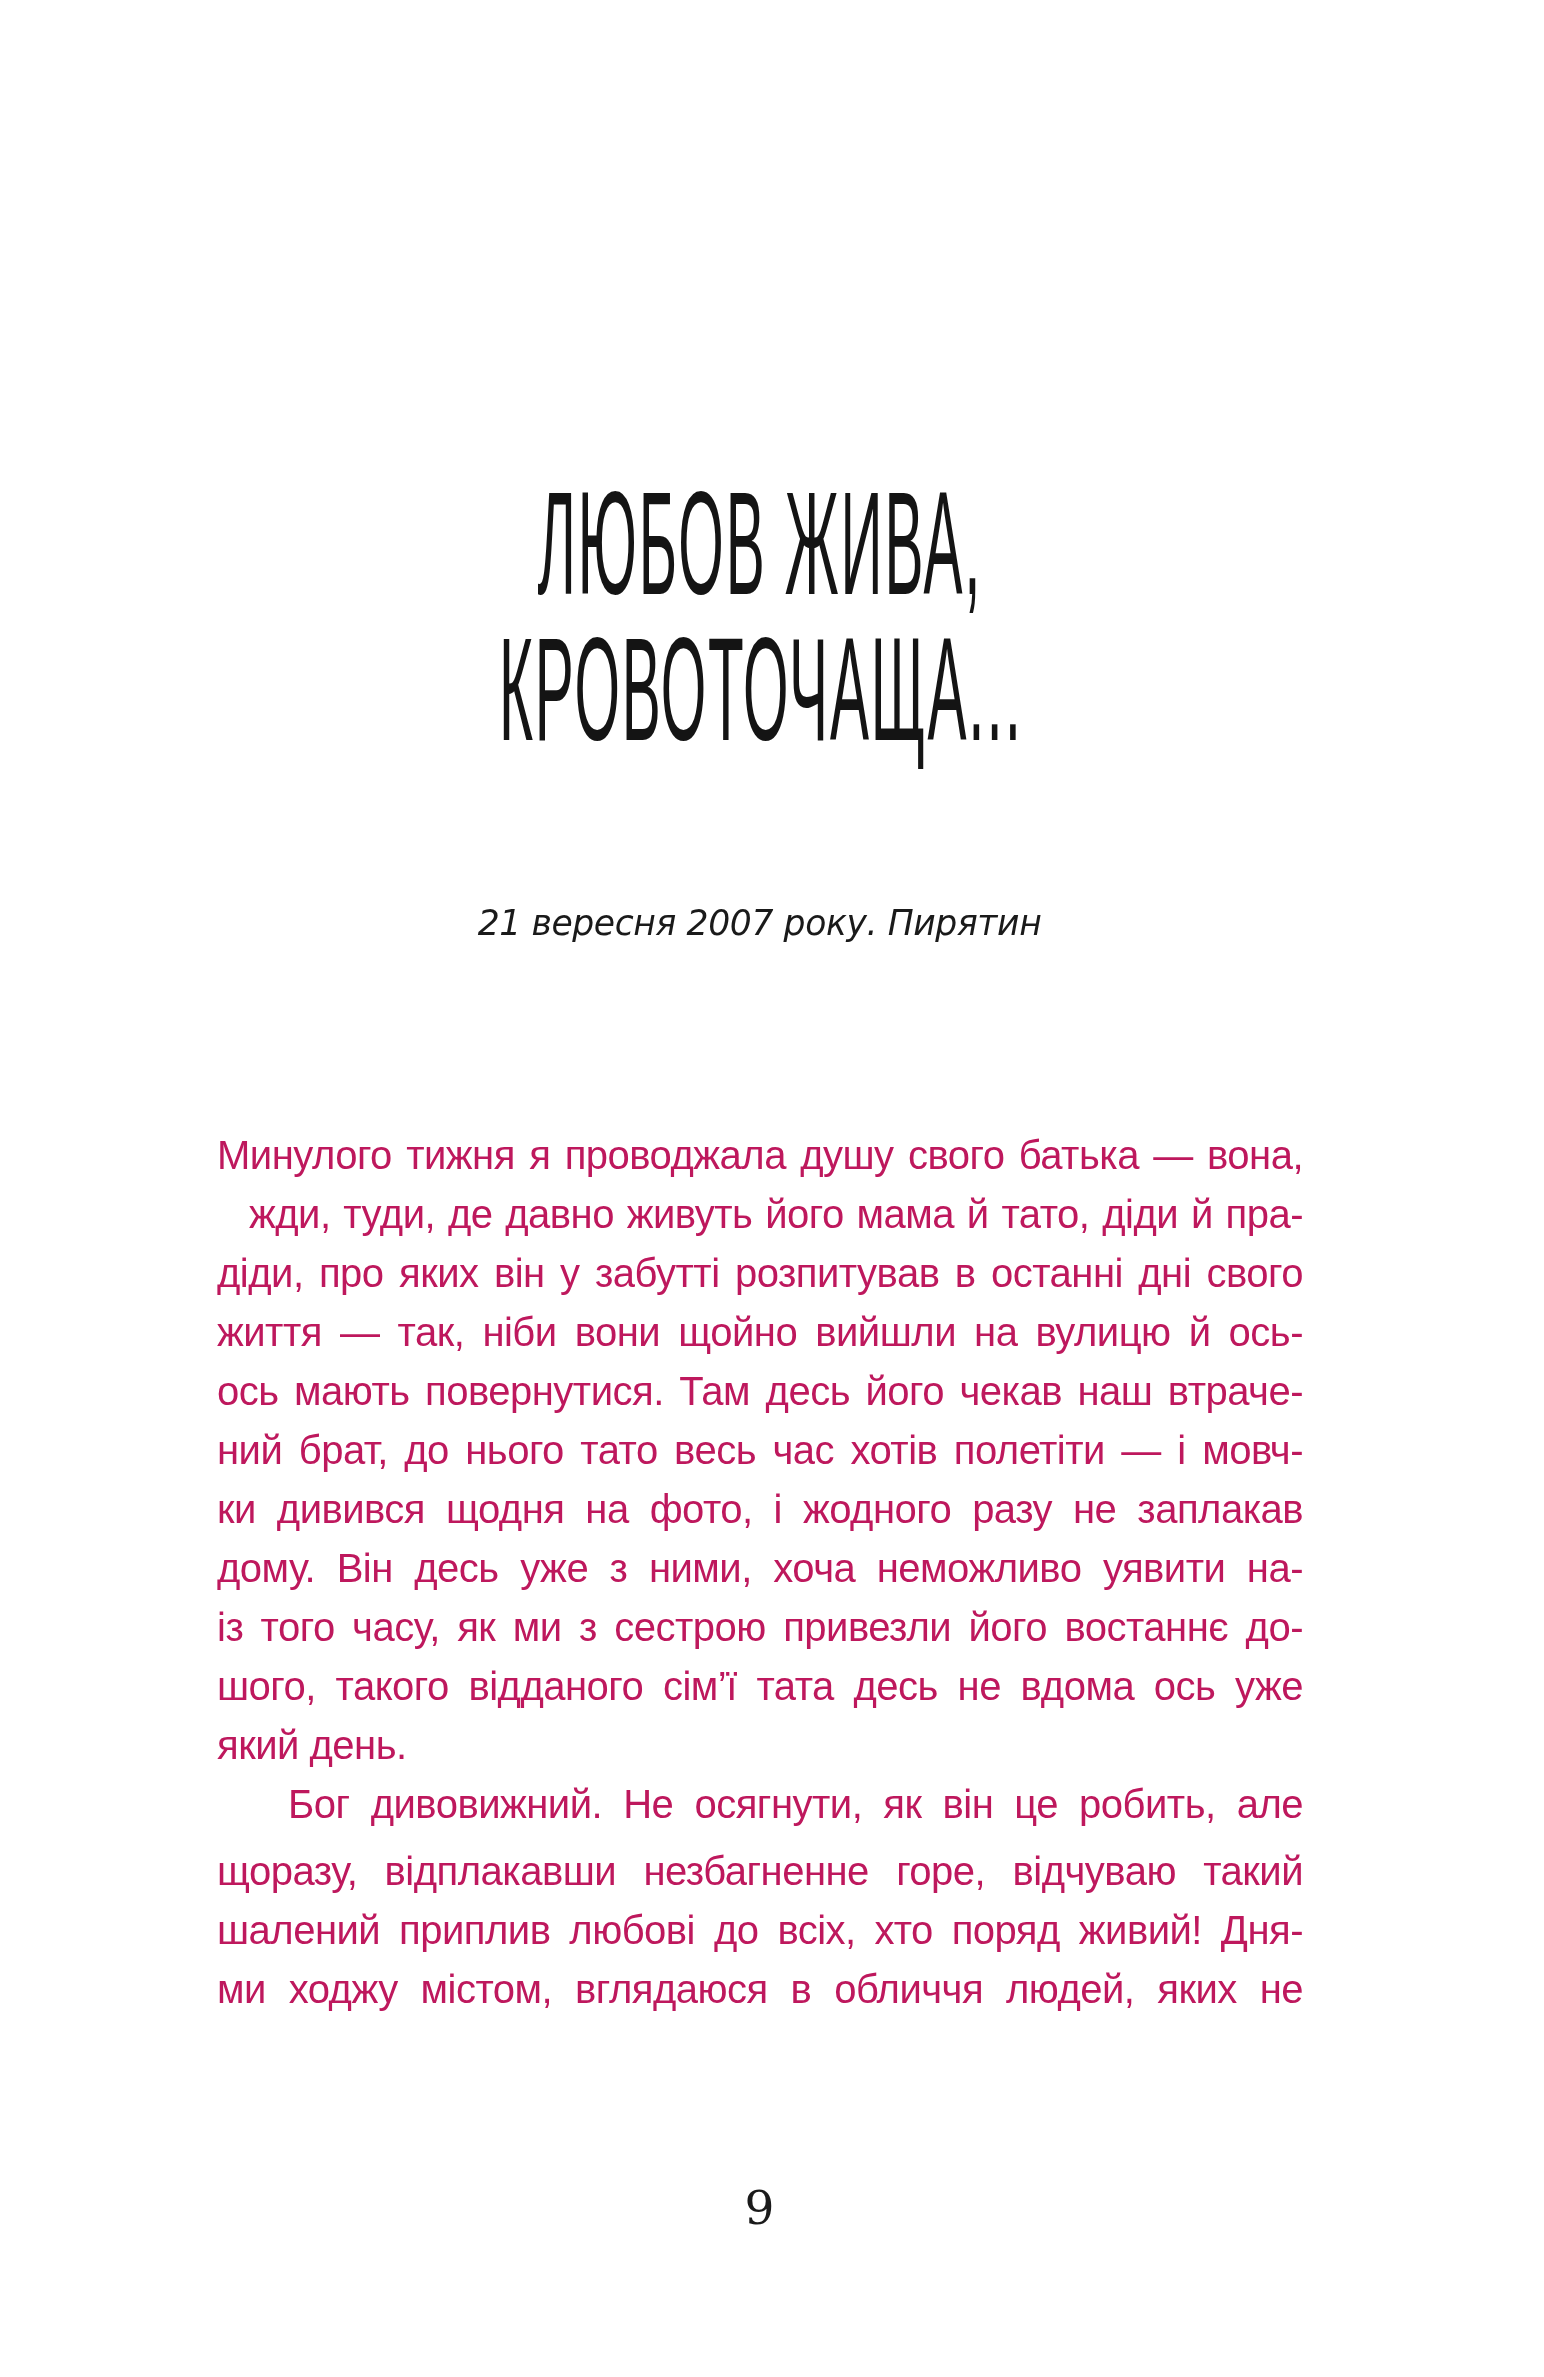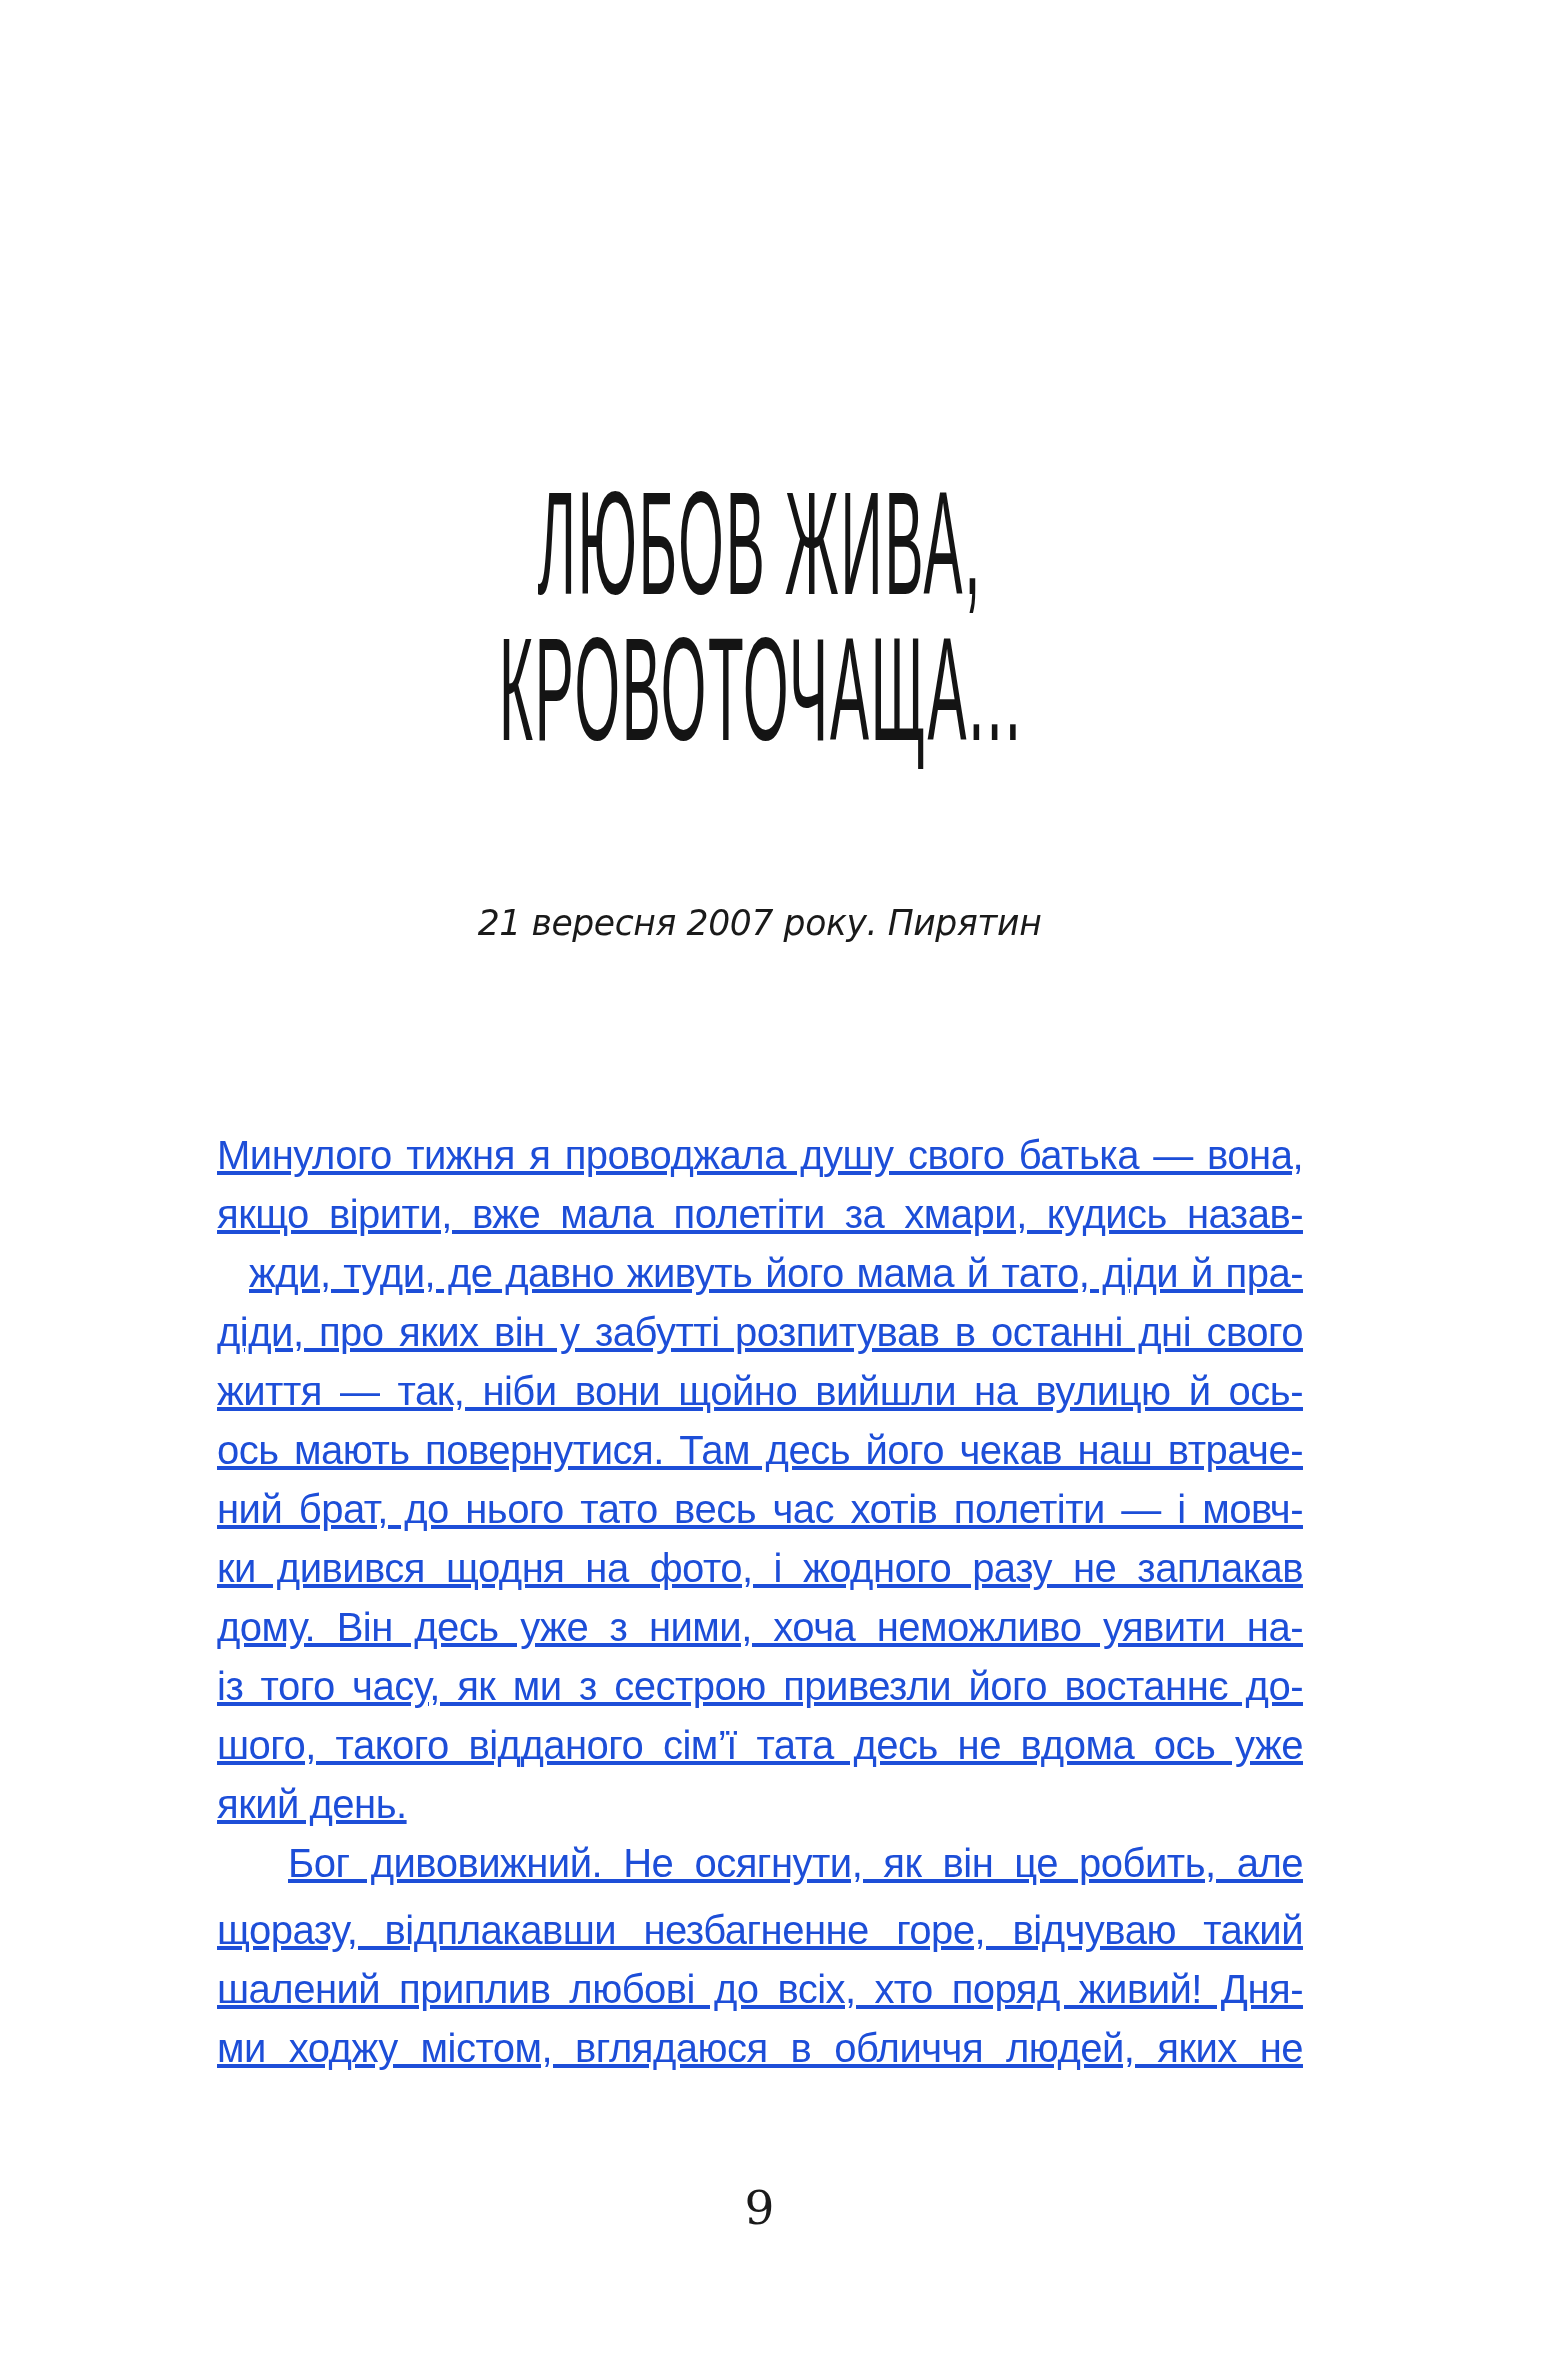--- a/index.html
+++ b/index.html
@@ -71,22 +71,21 @@
     display: block;
     height: 59px;
     line-height: 59px;
     font-family: "Liberation Sans", sans-serif;
     font-size: 40px;
     letter-spacing: -0.5px;
     text-align: justify;
     text-align-last: justify;
     white-space: nowrap;
     overflow: visible;
-    color: #1d4ed8;
-    text-decoration: underline;
+    color: #be185d;
   }
   .body-line.nojustify {
     text-align: left;
     text-align-last: left;
   }
   .body-line.indent {
     padding-left: 71px;
     width: calc(1086px - 71px);
   }
 
@@ -113,21 +112,20 @@
   </div>
   <div class="title-line title-line-2">
     <span>КРОВОТОЧАЩА...</span>
   </div>
 
   <div class="chapter-subtitle">21 вересня 2007 року. Пирятин</div>
 
   <div class="body-text">
 
     <div class="body-line" style="white-space: normal;">Минулого тижня я проводжала душу свого батька — вона,</div>
-    <div class="body-line" style="white-space: normal;">якщо вірити, вже мала полетіти за хмари, кудись назав-</div>
     <div class="body-line" style="white-space: normal; margin-left: 32px;">жди, туди, де давно живуть його мама й тато, діди й пра-</div>
     <div class="body-line" style="white-space: normal;">діди, про яких він у забутті розпитував в останні дні свого</div>
     <div class="body-line" style="white-space: normal;">життя — так, ніби вони щойно вийшли на вулицю й ось-</div>
     <div class="body-line" style="white-space: normal;">ось мають повернутися. Там десь його чекав наш втраче-</div>
     <div class="body-line" style="white-space: normal;">ний брат, до нього тато весь час хотів полетіти — і мовч-</div>
     <div class="body-line" style="white-space: normal;">ки дивився щодня на фото, і жодного разу не заплакав</div>
     <div class="body-line" style="white-space: normal;">дому. Він десь уже з ними, хоча неможливо уявити на-</div>
     <div class="body-line" style="white-space: normal;">із того часу, як ми з сестрою привезли його востаннє до-</div>
     <div class="body-line" style="white-space: normal;">шого, такого відданого сім’ї тата десь не вдома ось уже</div>
     <div class="body-line nojustify" style="white-space: normal;">який день.</div>

